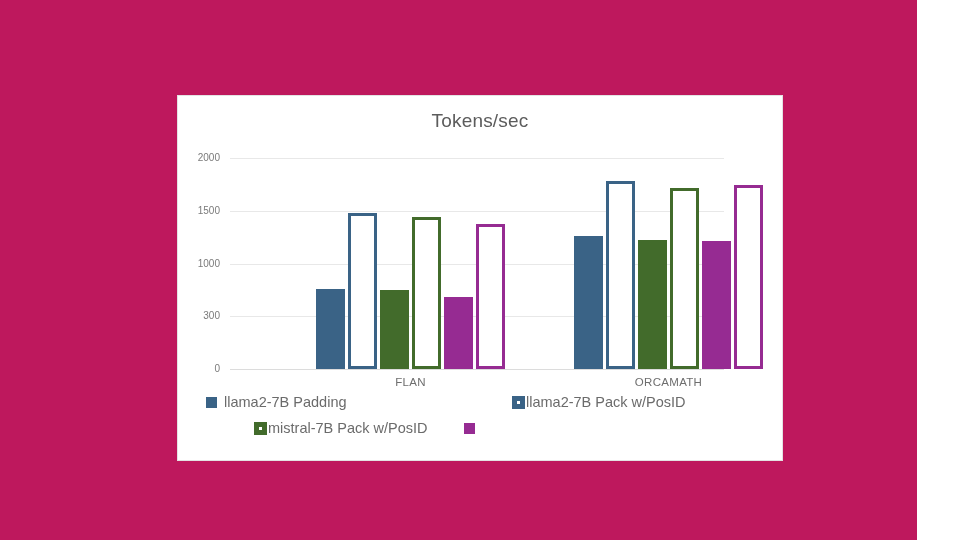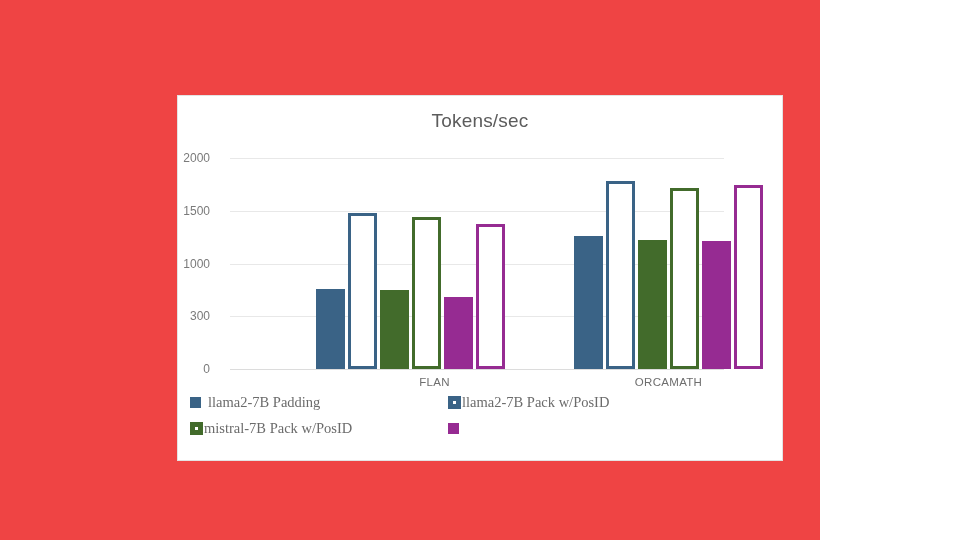--- a/index.html
+++ b/index.html
@@ -2,21 +2,21 @@
 <html><head>
 <meta charset="utf-8">
 <style>
   html, body {
     margin: 0; padding: 0;
     width: 960px; height: 540px;
     background: #ffffff;
     font-family: "Liberation Sans", sans-serif;
     overflow: hidden;
   }
-  #root { position: relative; width: 820px; height: 540px; background:#ef4444; }
+  #root { position: relative; width: 917px; height: 540px; background:#be185d; }
 
   .chart-card {
     position: absolute;
     left: 177px; top: 95px;
     width: 606px; height: 366px;
     background: #ffffff;
     border: 1px solid #e3e3e3;
     box-sizing: border-box;
   }
 
@@ -42,23 +42,23 @@
     position: absolute;
     left: 0; width: 100%;
     height: 1px;
     background: #e8e8e8;
   }
   .axis-zero { background: #dcdcdc; }
 
   .ytick {
     position: absolute;
     right: 100%;
-    margin-right: 20px;
+    margin-right: 10px;
     transform: translateY(-50%);
-    font-size: 12px;
+    font-size: 10px;
     color: #7a7a7a;
     white-space: nowrap;
     line-height: 1;
   }
 
   
   .bars-layer { position:absolute; left:0; top:0; width:100%; height:100%; }
   .bar {
     position: absolute;
     bottom: 0;
@@ -72,37 +72,36 @@
     transform: translateX(-50%);
     font-size: 11.5px;
     color: #6e6e6e;
     white-space: nowrap;
     letter-spacing: .3px;
   }
 
   
   .legend {
     position: absolute;
-    left: 12px; top: 293px;
+    left: 28px; top: 293px;
     width: 556px;
     display: grid;
     grid-template-columns: 258px 298px;
     grid-auto-rows: 26px;
     align-items: center;
-    font-family: Liberation Serif, serif;
   }
   .legend-item {
     display: flex;
     align-items: center;
     gap: 7px;
     font-size: 14.5px;
     color: #6b6b6b;
     white-space: nowrap;
   }
-  .legend-item.right { gap: 1px; }
+  .legend-item.right { gap: 1px; margin-left: 48px; }
   .swatch {
     width: 11px; height: 11px;
     flex: 0 0 auto;
     display: block;
   }
   .swatch.packed {
     width: 13px; height: 13px;
     display: flex; align-items: center; justify-content: center;
   }
   .swatch.packed .dot {
@@ -142,21 +141,21 @@
           <div class="bar solid" title="llama2-7B Padding — ORCAMATH: 1265" style="left: 344px; width: 29px; height: 133.457px; background: rgb(58, 99, 134);"></div>
           <div class="bar outline" title="llama2-7B Pack w/PosID — ORCAMATH: 1780" style="left: 376px; width: 29px; height: 187.79px; border-color: rgb(58, 99, 134);"></div>
           <div class="bar solid" title="mistral-7B Padding — ORCAMATH: 1225" style="left: 408px; width: 29px; height: 129.238px; background: rgb(66, 107, 43);"></div>
           <div class="bar outline" title="mistral-7B Pack w/PosID — ORCAMATH: 1715" style="left: 440px; width: 29px; height: 180.933px; border-color: rgb(66, 107, 43);"></div>
           <div class="bar solid" title="granite-8B-code Padding — ORCAMATH: 1210" style="left: 472px; width: 29px; height: 127.655px; background: rgb(150, 43, 146);"></div>
           <div class="bar outline" title="granite-8B-code Pack w/PosID — ORCAMATH: 1740" style="left: 504px; width: 29px; height: 183.57px; border-color: rgb(150, 43, 146);"></div>
         </div>
     </div>
 
     <div id="cat-labels">
-        <div class="cat-label" style="left: 232.5px; top: 280px; margin-left: 24px;">FLAN</div>
+        <div class="cat-label" style="left: 232.5px; top: 280px;">FLAN</div>
         <div class="cat-label" style="left: 490.5px; top: 280px;">ORCAMATH</div>
       </div>
 
     <div class="legend" id="legend">
         <div class="legend-item">
           <span class="swatch" style="background: rgb(58, 99, 134);"></span>
           <span>llama2-7B Padding</span>
         </div>
         <div class="legend-item right">
           <span class="swatch packed" style="background: rgb(58, 99, 134);">

